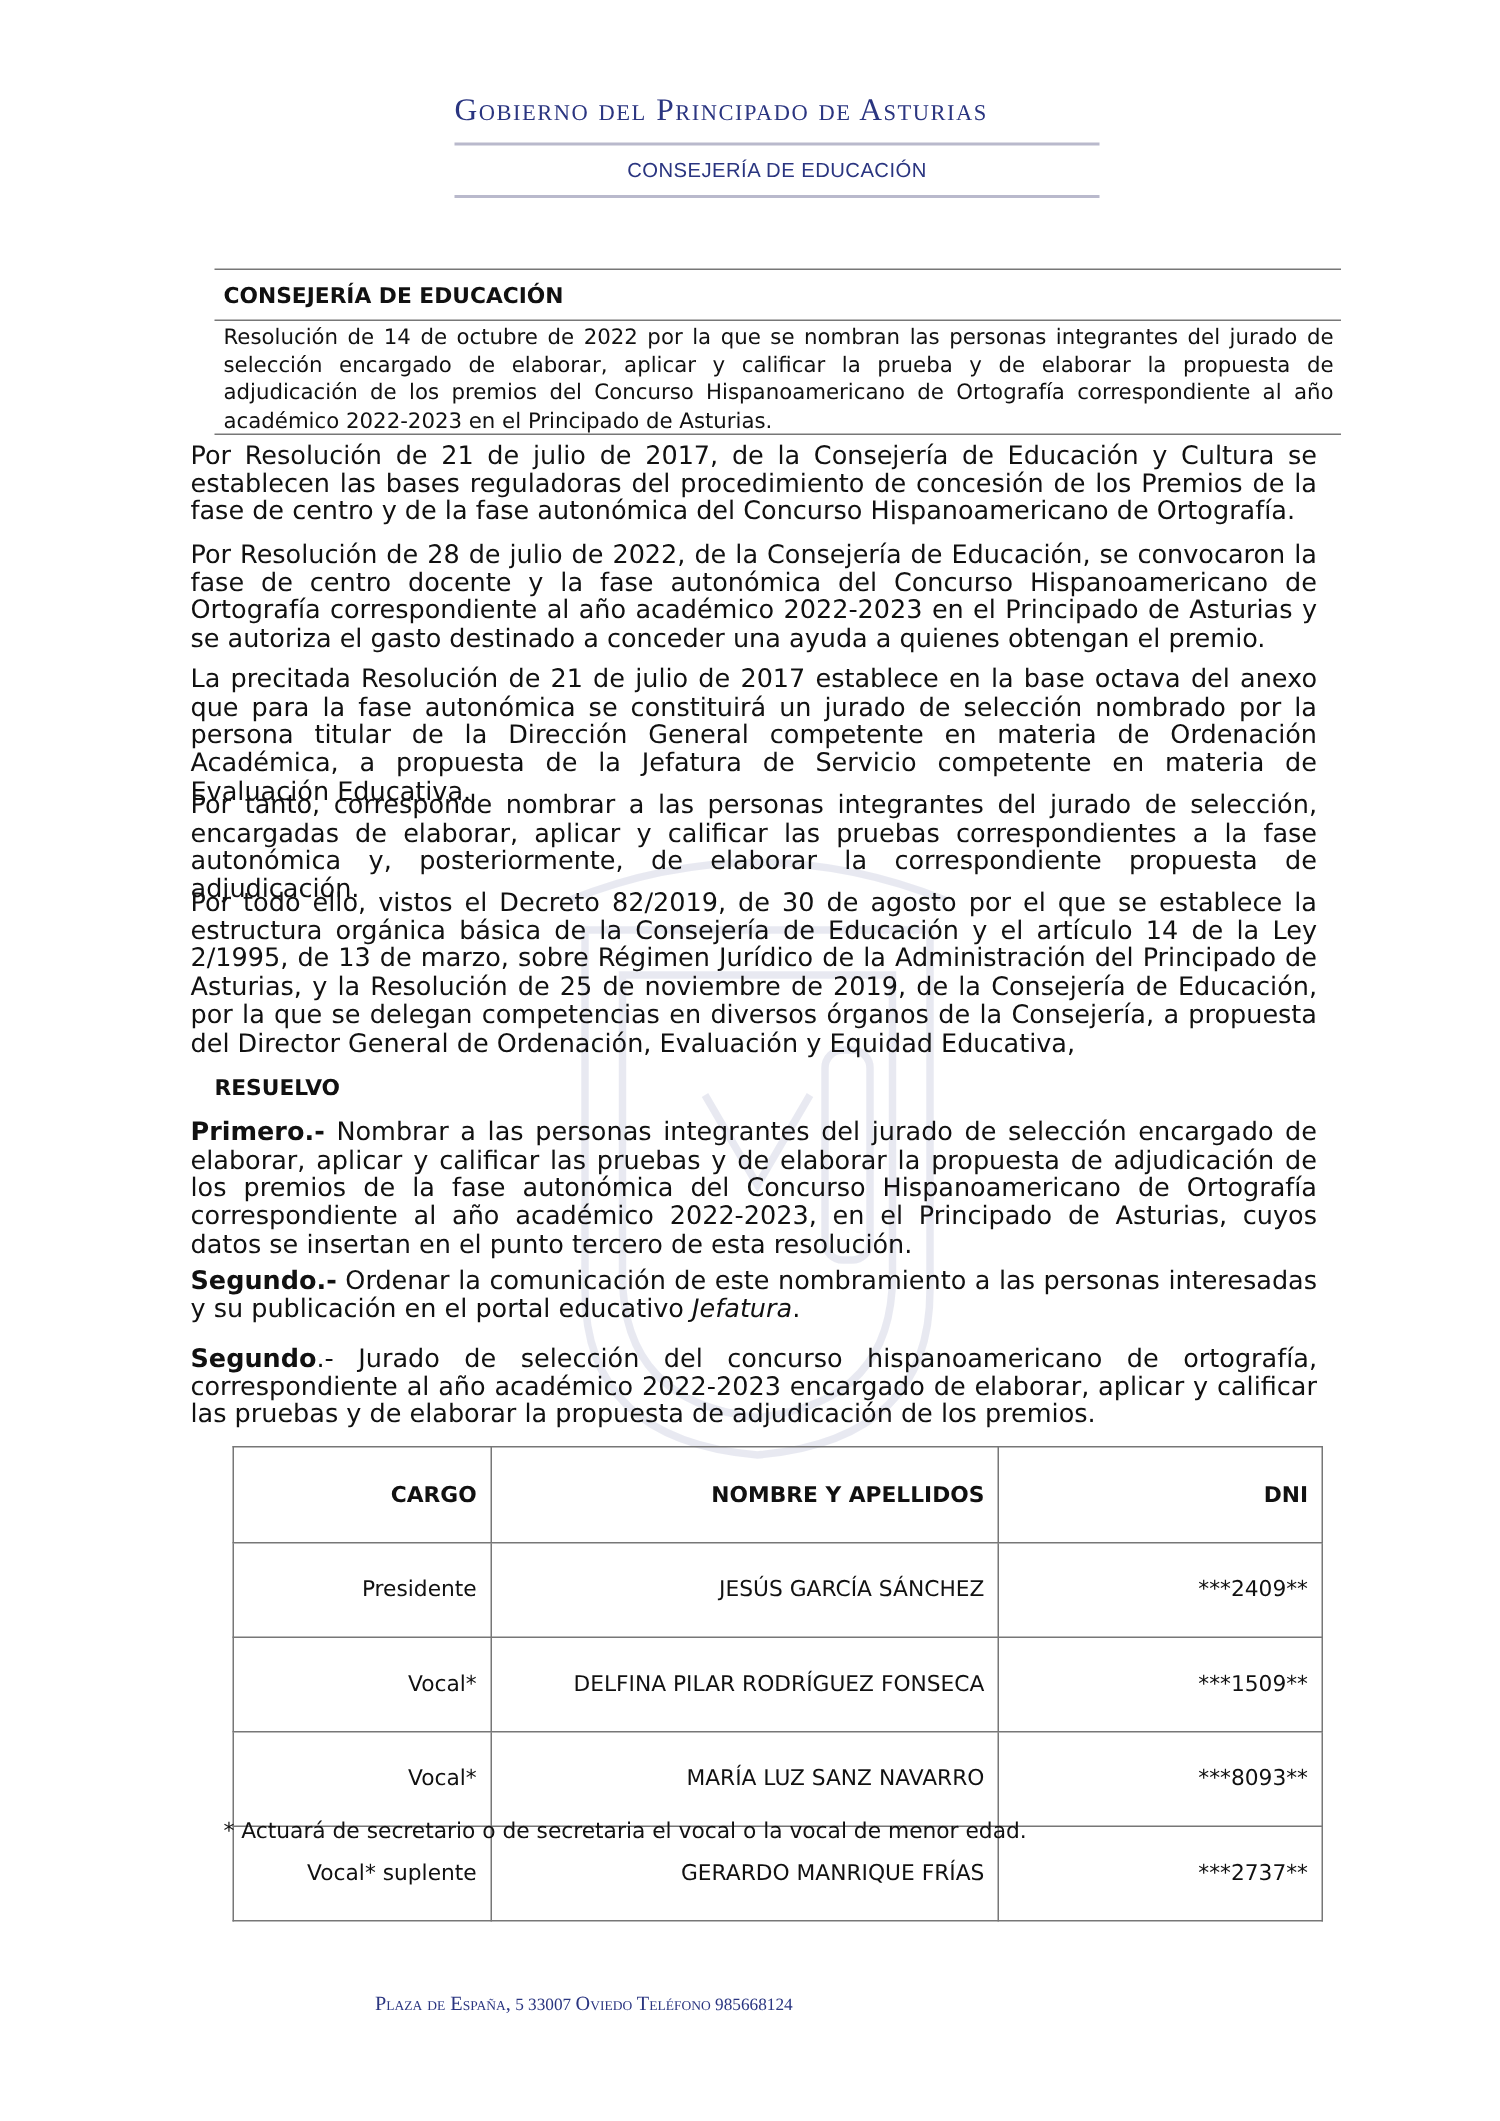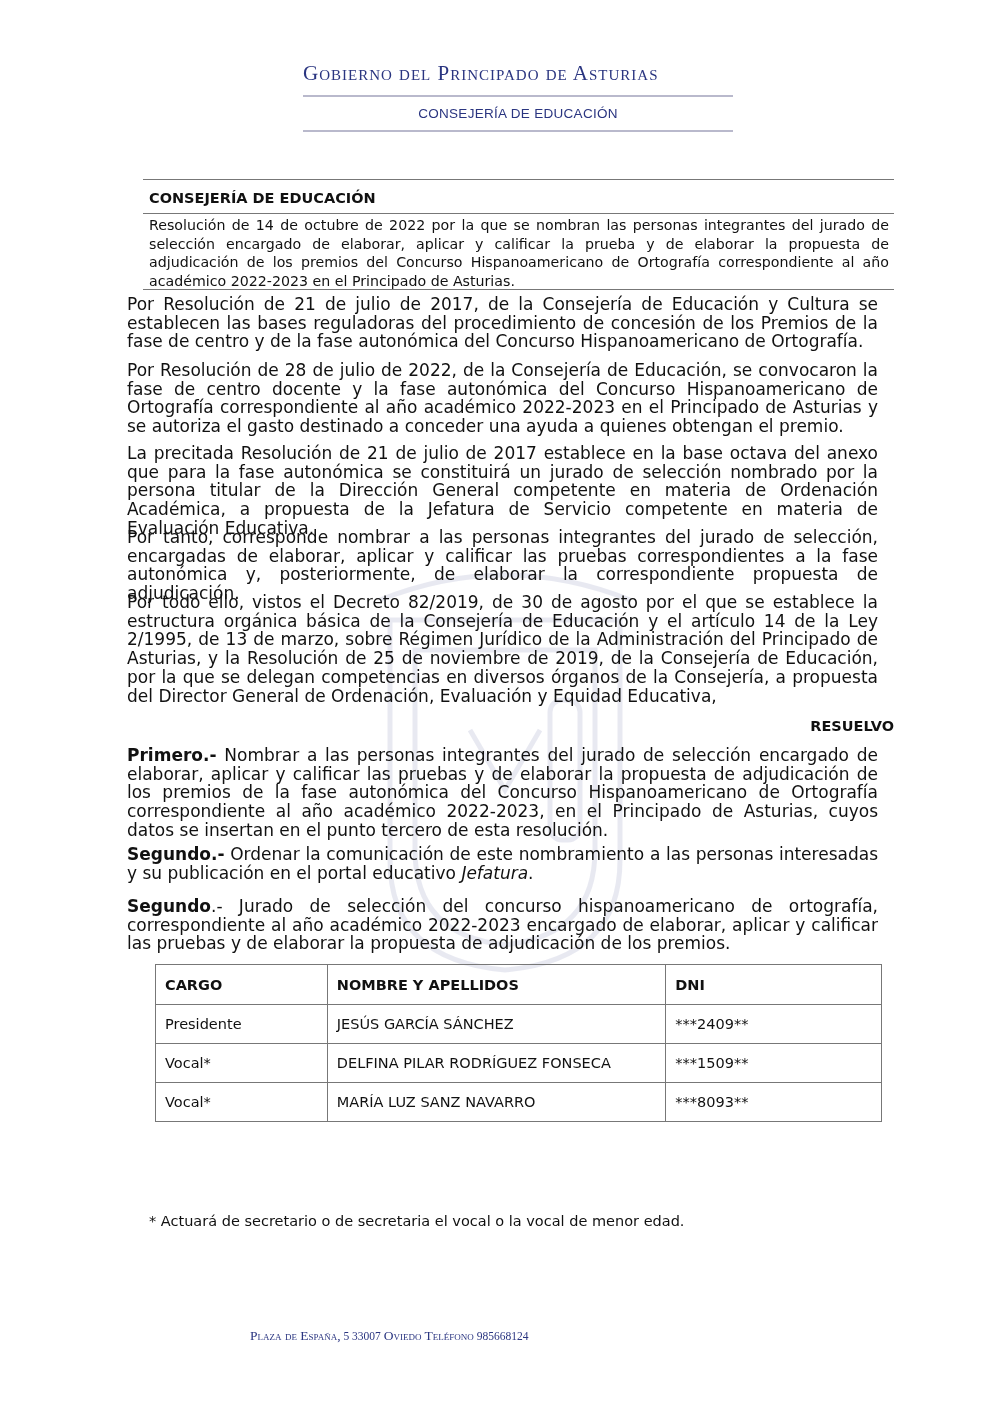--- a/index.html
+++ b/index.html
@@ -20,25 +20,25 @@
   .watermark { left: 360px; top: 560px; width: 290px; height: 420px; opacity: 0.10; }
 
   
   .rule { left: 143px; width: 751px; height: 1px; background: #777; }
 
   .section-heading { left: 149px; top: 187px; font-weight: bold; font-size: 14.5px; line-height: 22px; }
   .summary { left: 149px; top: 216px; width: 740px; font-size: 14.2px; line-height: 18.7px; text-align: justify; }
 
   .para { left: 127px; width: 751px; font-size: 17px; line-height: 18.7px; text-align: justify; }
   .para b { font-weight: bold; }
-  .resuelvo { left: 143px; top: 716px; width: 751px; text-align: right; font-weight: bold; font-size: 14.5px; line-height: 20px; }
+  .resuelvo { left: 143px; top: 716px; width: 751px; text-align: left; font-weight: bold; font-size: 14.5px; line-height: 20px; }
 
   
   table.jury { position: absolute; left: 155px; top: 964px; width: 727px; border-collapse: collapse; font-size: 14.5px; }
-  table.jury td, table.jury th { border: 1.3px solid #777; height: 38px; padding: 0 9px; text-align: left; vertical-align: middle; }
+  table.jury td, table.jury th { border: 1.3px solid #777; height: 38px; padding: 12px 9px; text-align: right; vertical-align: middle; }
   table.jury th { font-weight: bold; height: 39px; }
   table.jury col.c1 { width: 172px; }
   table.jury col.c2 { width: 339px; }
   table.jury col.c3 { width: 216px; }
 
   .footnote { left: 149px; top: 1211px; font-size: 14.5px; line-height: 20px; }
 
   .footer { left: 250px; top: 1328px; width: 540px; text-align: left;
             font-family: "Liberation Serif", serif; color: #2a3580; font-size: 11.5px; }
   .footer .sc { font-variant: small-caps; font-size: 13.5px; }
@@ -103,18 +103,23 @@
     <tr>
       <td>Vocal*</td>
       <td>DELFINA PILAR RODRÍGUEZ FONSECA</td>
       <td>***1509**</td>
     </tr>
     <tr>
       <td>Vocal*</td>
       <td>MARÍA LUZ SANZ NAVARRO</td>
       <td>***8093**</td>
     </tr>
+    <tr>
+      <td>Vocal* suplente</td>
+      <td>GERARDO MANRIQUE FRÍAS</td>
+      <td>***2737**</td>
+    </tr>
   </tbody>
 </table>
 
 <div class="abs footnote">* Actuará de secretario o de secretaria el vocal o la vocal de menor edad.</div>
 
 <div class="abs footer"><span class="sc">Plaza de España,</span><span> 5 33007 </span><span class="sc">Oviedo Teléfono</span><span> 985668124</span></div>
 
 </body></html>

